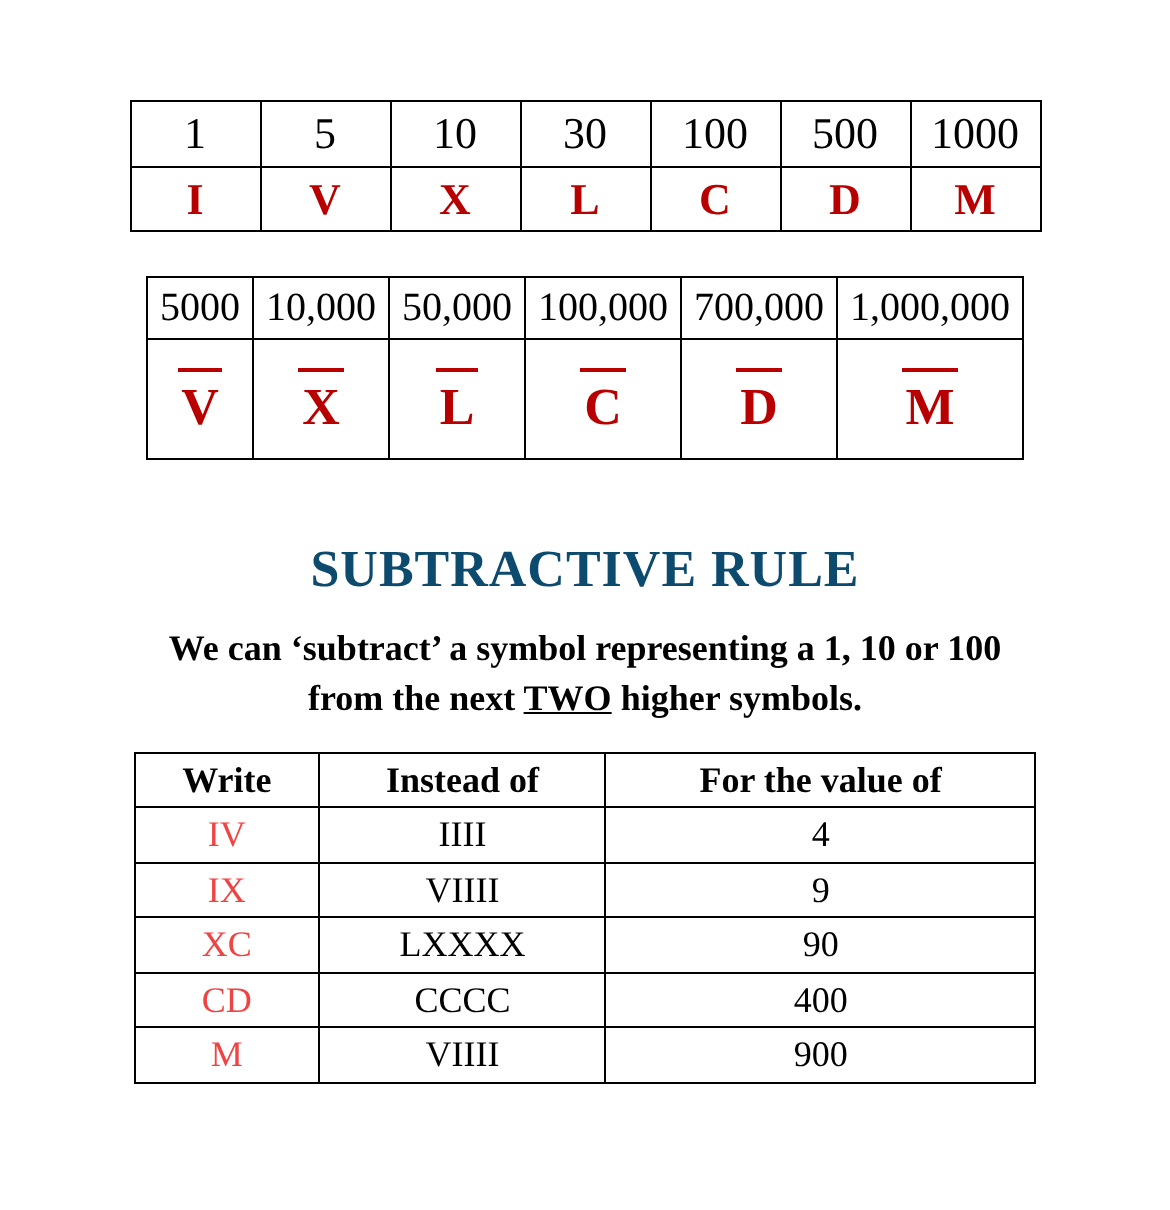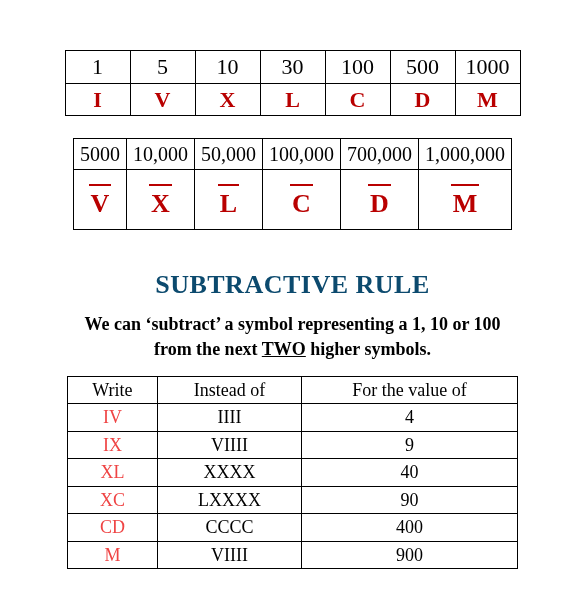--- a/index.html
+++ b/index.html
@@ -91,21 +91,21 @@
     width: 86%;
   }
   table.sub th, table.sub td {
     border: 1px solid #000;
     text-align: center;
     font-size: 18px;
     padding: 2px 6px;
     line-height: 1.25;
   }
   table.sub th {
-    font-weight: normal;
+    font-weight: bold;
     background: #fff;
   }
   table.sub td.write {
     color: #ef4444;
     font-weight: normal;
   }
 </style>
 </head>
 <body>
 
@@ -172,25 +172,20 @@
       <td class="write">IV</td>
       <td>IIII</td>
       <td>4</td>
     </tr>
     <tr>
       <td class="write">IX</td>
       <td>VIIII</td>
       <td>9</td>
     </tr>
     <tr>
-      <td class="write">XL</td>
-      <td>XXXX</td>
-      <td>40</td>
-    </tr>
-    <tr>
       <td class="write">XC</td>
       <td>LXXXX</td>
       <td>90</td>
     </tr>
     <tr>
       <td class="write">CD</td>
       <td>CCCC</td>
       <td>400</td>
     </tr>
     <tr>

